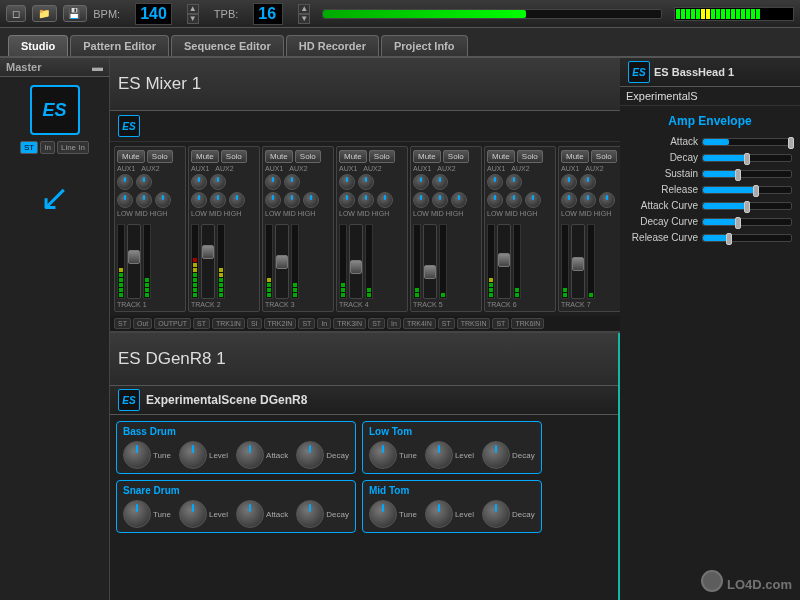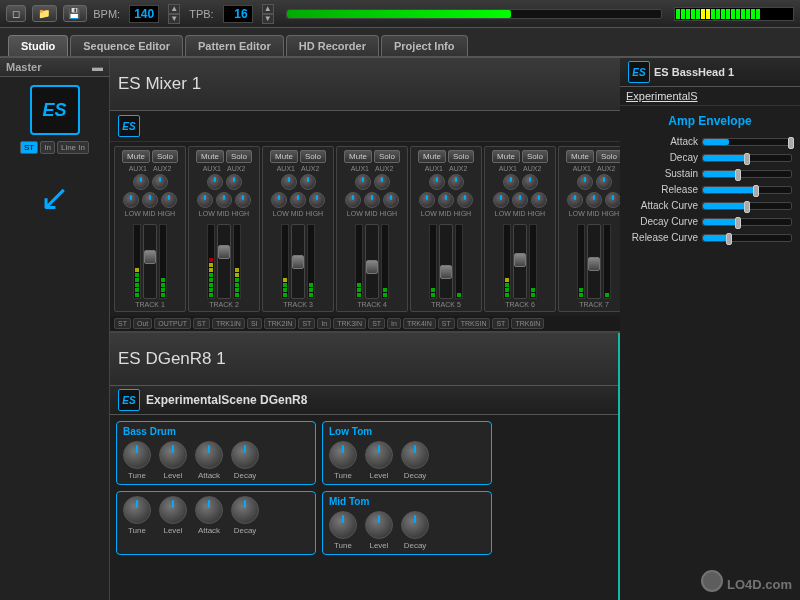--- a/index.html
+++ b/index.html
@@ -28,33 +28,33 @@
       border: 1px solid #666;
       border-radius: 3px;
       color: #ccc;
       font-size: 10px;
       padding: 2px 5px;
       cursor: pointer;
     }
     .bpm-section {
       display: flex;
       align-items: center;
-      gap: 9px;
+      gap: 15px;
       font-size: 11px;
       color: #aaa;
     }
     .bpm-val {
       background: #000;
       color: #0af;
       border: 1px solid #444;
       padding: 1px 4px;
       font-weight: bold;
-      font-size: 12px;
+      font-size: 16px;
       min-width: 30px;
-      text-align: right;
+      text-align: left;
     }
     .spinner-btn {
       background: #333;
       border: 1px solid #555;
       color: #aaa;
       font-size: 8px;
       width: 12px;
       height: 10px;
       cursor: pointer;
       display: flex;
@@ -209,21 +209,21 @@
       overflow: hidden;
     }
     .channel-strip {
       background: #252525;
       border: 1px solid #444;
       border-radius: 2px;
       width: 72px;
       flex-shrink: 0;
       display: flex;
       flex-direction: column;
-      align-items: center;
+      align-items: flex-start;
       padding: 3px 2px;
       gap: 2px;
     }
     .btn-row {
       display: flex;
       gap: 2px;
     }
     .ch-btn {
       background: linear-gradient(to bottom, #555, #333);
       border: 1px solid #666;
@@ -394,21 +394,21 @@
       margin-bottom: 4px;
       font-weight: bold;
     }
     .drum-controls {
       display: flex;
       gap: 8px;
       align-items: flex-end;
     }
     .knob-ctrl {
       display: flex;
-      flex-direction: column;
+      flex-direction: row;
       align-items: center;
       gap: 2px;
     }
     .knob-med {
       width: 28px;
       height: 28px;
       background: radial-gradient(circle at 40% 35%, #777, #282828);
       border-radius: 50%;
       border: 1px solid #555;
       position: relative;
@@ -543,22 +543,22 @@
       <div class="meter-bar"></div>
       <div class="meter-bar"></div>
       <div class="meter-bar"></div>
       <div class="meter-bar"></div>
     </div>
   </div>
 </div>
 
 <div id="tab-bar">
   <div class="tab active">Studio</div>
+  <div class="tab">Pattern Editor</div>
   <div class="tab">Sequence Editor</div>
-  <div class="tab">Pattern Editor</div>
   <div class="tab">HD Recorder</div>
   <div class="tab">Project Info</div>
 </div>
 
 <div id="main">
 
   <div id="left-panel">
     <div class="panel-header">
       <span>Master</span>
       <span>▬</span>
@@ -944,20 +944,21 @@
                 <span class="knob-label">Level</span>
               </div>
               <div class="knob-ctrl">
                 <div class="knob-med"></div>
                 <span class="knob-label">Decay</span>
               </div>
             </div>
           </div>
 
           <div class="drum-group">
+            <div class="drum-group-title">Snare Drum</div>
             <div class="drum-controls">
               <div class="knob-ctrl">
                 <div class="knob-med"></div>
                 <span class="knob-label">Tune</span>
               </div>
               <div class="knob-ctrl">
                 <div class="knob-med"></div>
                 <span class="knob-label">Level</span>
               </div>
               <div class="knob-ctrl">
@@ -992,21 +993,21 @@
       </div>
 
     </div>
   </div>
 
   <div id="basshead-panel">
     <div class="basshead-header">
       <div class="es-logo-sm">ES</div>
       <span>ES BassHead 1</span>
     </div>
-    <div style="padding:3px 6px;background:#1e1e1e;border-bottom:1px solid #333;font-size:11px;color:#ddd;text-decoration:underline;">
+    <div style="padding:3px 6px;background:#1e1e1e;border-bottom:1px solid #333;font-size:11px;color:#ddd;">
       <span>ExperimentalS</span>
     </div>
     <div class="amp-envelope">
       <div class="amp-title">Amp Envelope</div>
 
       <div class="env-row">
         <span class="env-label">Attack</span>
         <div class="env-slider">
           <div class="env-slider-fill" style="width:30%;"></div>
           <div class="env-handle"></div>

